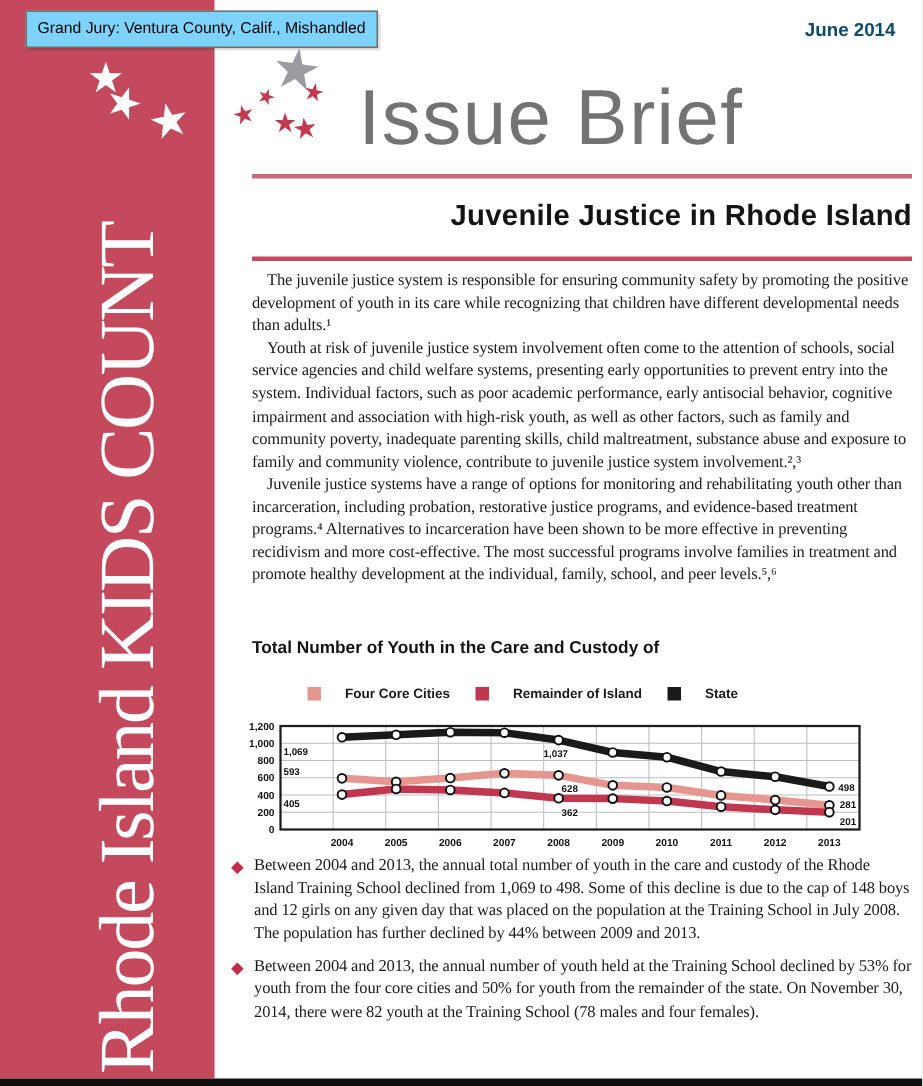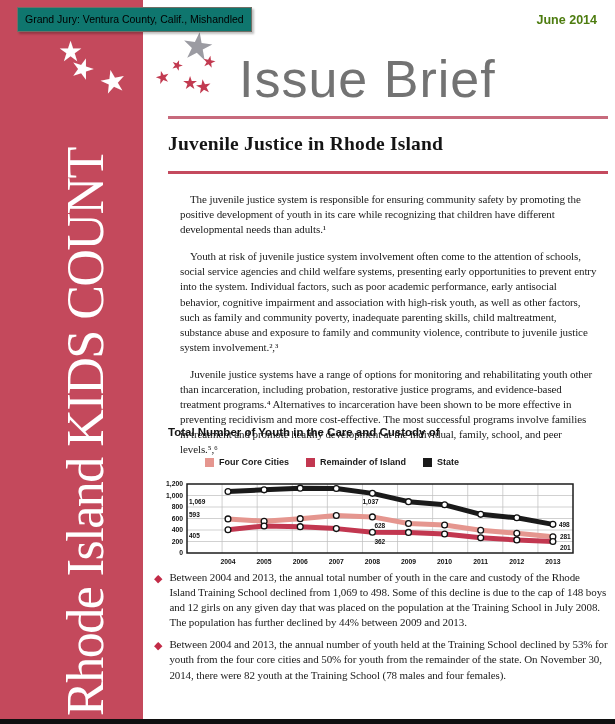--- a/index.html
+++ b/index.html
@@ -1,31 +1,31 @@
 <!DOCTYPE html>
 <html><head>
 <meta charset="utf-8">
 <style>
   html,body{margin:0;padding:0;background:#e8e8e8}
   .page{position:relative;width:615px;height:724px;background:#fff;font-family:"Liberation Serif",serif;overflow:hidden;margin:0 auto}
   .sidebar{position:absolute;left:0;top:0;width:143px;height:719px;background:#c4495c}
   .sidebar-title{position:absolute;left:60px;top:716px;transform:rotate(-90deg);transform-origin:0 0;font-family:"Liberation Serif",serif;font-size:52px;letter-spacing:-1.5px;color:#fff;white-space:nowrap;line-height:1}
   .star{position:absolute;line-height:1;user-select:none;font-family:"DejaVu Sans",sans-serif}
   .star.w{color:#fff}.star.g{color:#9b9ba2}.star.r{color:#c23a50}
-  .tooltip{position:absolute;left:17px;top:7px;background:#0f766e;border:1px solid #716f66;padding:3px 7px 4px;font-family:"Liberation Sans",sans-serif;font-size:10.5px;line-height:1.55;color:#000;z-index:9;box-shadow:1.5px 1.5px 2px rgba(0,0,0,.25);white-space:nowrap}
-  .date{position:absolute;top:13px;right:18px;font-family:"Liberation Sans",sans-serif;font-weight:bold;font-size:12.5px;color:#4d7c0f}
+  .tooltip{position:absolute;left:17px;top:7px;background:#7dd3fc;border:1px solid #716f66;padding:3px 7px 4px;font-family:"Liberation Sans",sans-serif;font-size:10.5px;line-height:1.55;color:#000;z-index:9;box-shadow:1.5px 1.5px 2px rgba(0,0,0,.25);white-space:nowrap}
+  .date{position:absolute;top:13px;right:18px;font-family:"Liberation Sans",sans-serif;font-weight:bold;font-size:12.5px;color:#0c4a6e}
   .masthead{position:absolute;left:239px;top:53px;font-family:"Liberation Sans",sans-serif;font-size:52px;line-height:1;color:#737373;letter-spacing:1px}
   .rule1{position:absolute;left:168px;top:116px;width:440px;height:3px;background:#c76a7c}
-  .article-title{position:absolute;left:168px;top:133px;width:440px;text-align:left;font-family:Liberation Serif, serif;font-weight:bold;font-size:19.5px;color:#141414;letter-spacing:.2px}
+  .article-title{position:absolute;left:168px;top:133px;width:440px;text-align:right;font-family:Liberation Sans, sans-serif;font-weight:bold;font-size:19.5px;color:#141414;letter-spacing:.2px}
   .rule2{position:absolute;left:168px;top:171px;width:440px;height:3px;background:#c44a5e}
   .body-text{position:absolute;left:168px;top:180px;width:441px;font-size:11px;line-height:15.1px;color:#1b1b1b;letter-spacing:-.1px;text-align:left}
-  .body-text p{margin:12px;text-indent:10px}
+  .body-text p{margin:0;text-indent:10px}
   .chart-title{position:absolute;left:168px;top:426px;width:440px;text-align:left;font-family:"Liberation Sans",sans-serif;font-weight:bold;font-size:11.5px;line-height:13.5px;color:#141414}
   .legend{position:absolute;left:205px;top:457px;display:flex;align-items:center;gap:17px;font-family:"Liberation Sans",sans-serif;font-weight:bold;font-size:9px;color:#1a1a1a}
-  .legend .item{display:flex;align-items:center;gap:5px}
+  .legend .item{display:flex;align-items:center;gap:16px}
   .swatch{width:9px;height:9px;display:inline-block}
   svg.chart{position:absolute;left:150px;top:479px}
   .ax{font:bold 6.8px "Liberation Sans",sans-serif;fill:#111}
   .lbl{font:bold 6.5px "Liberation Sans",sans-serif;fill:#111}
   .bullets{position:absolute;left:154px;top:570px;width:454px;font-size:11px;line-height:15.1px;color:#1b1b1b;letter-spacing:-.1px}
   .bullets .b{display:flex;gap:7px;margin-bottom:7px}
   .bullets .d{color:#c22b47;font-size:11px;flex:0 0 auto;transform:translateY(.5px);font-family:"DejaVu Sans",sans-serif}
   .bottom-bar{position:absolute;left:0;top:719px;width:615px;height:5px;background:#101010}
 </style>
 </head>

